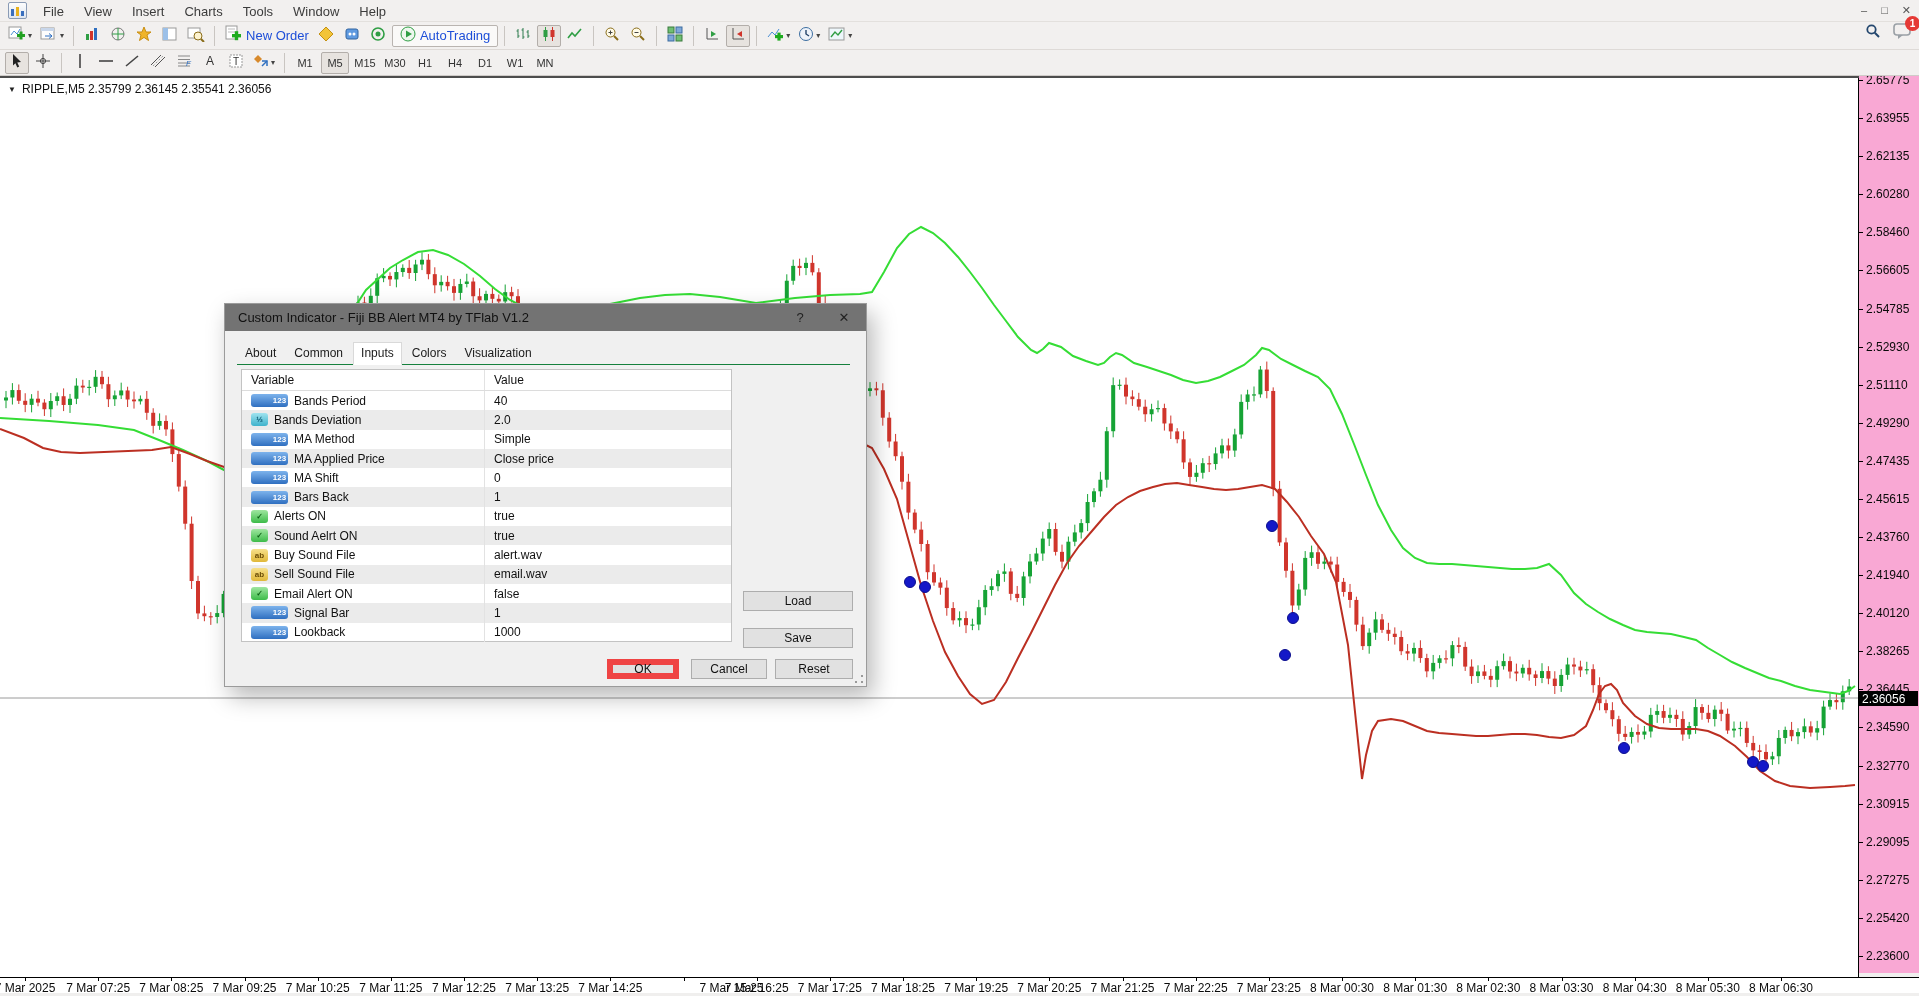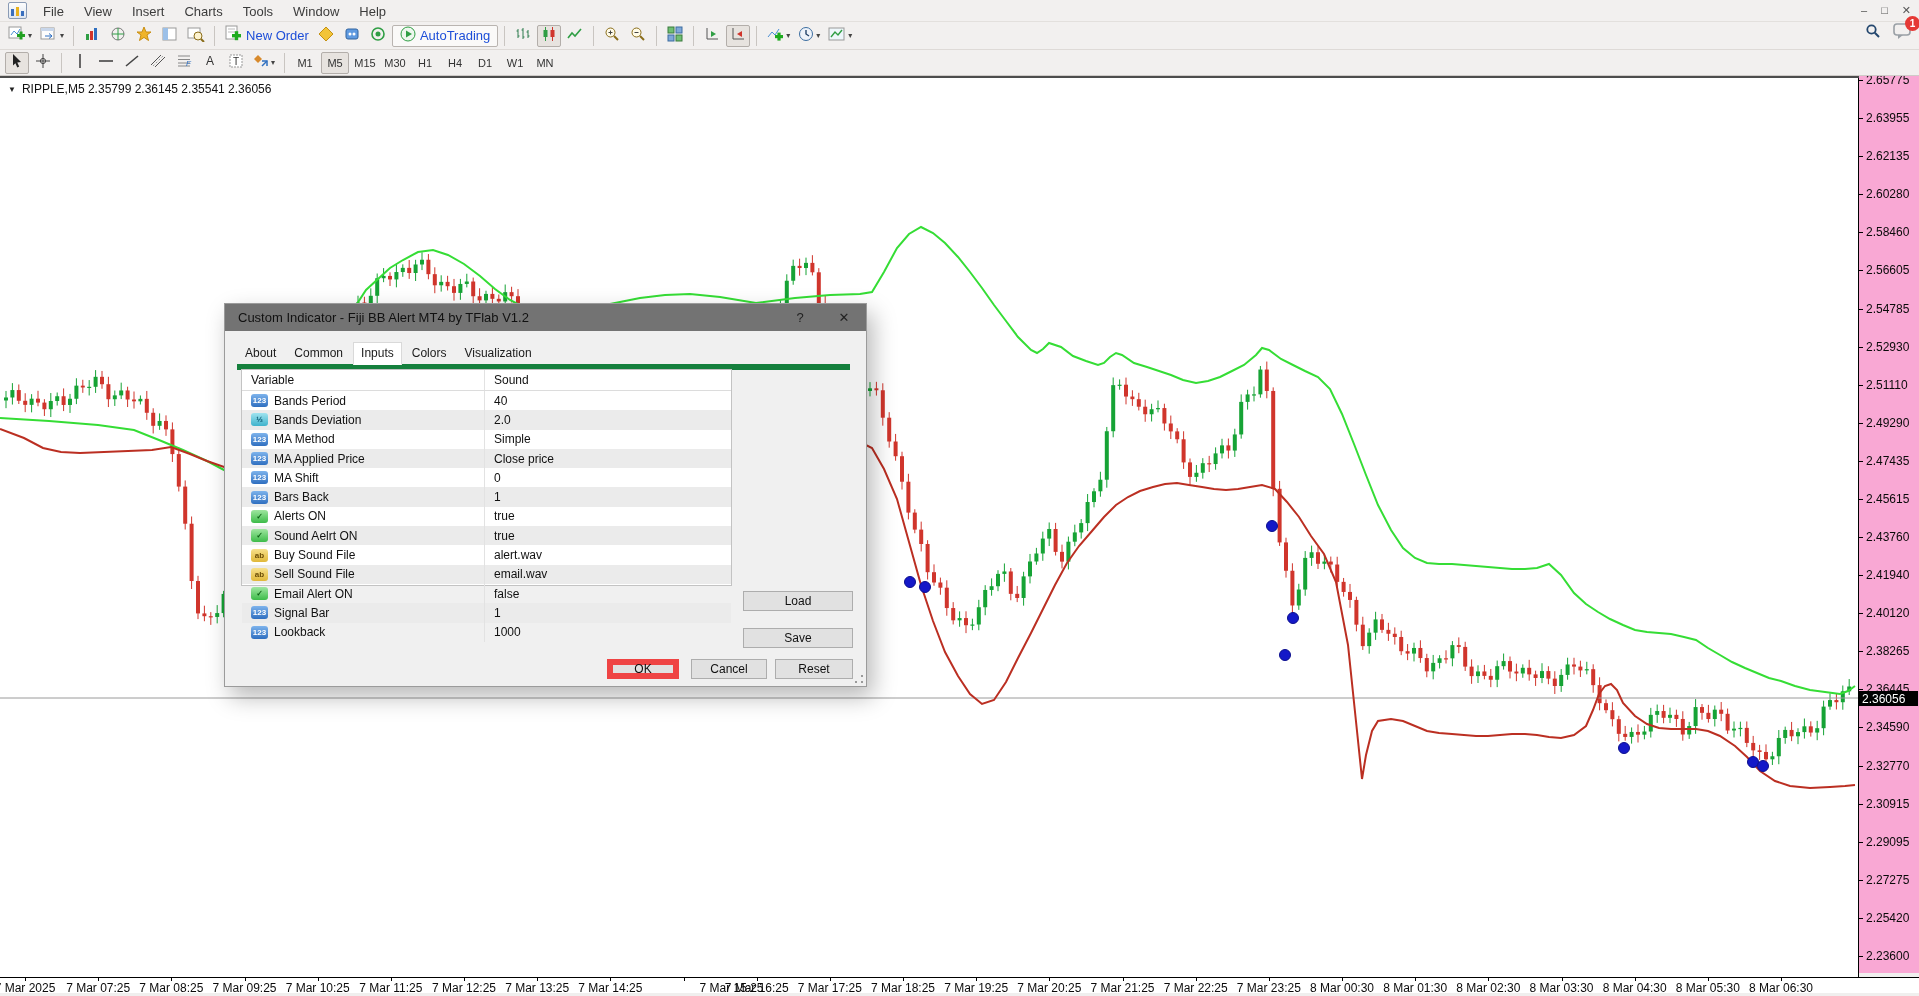--- a/index.html
+++ b/index.html
@@ -42,32 +42,32 @@
   #time-axis{position:absolute;left:0;top:978px;width:1919px;height:18px;background:#fff;z-index:2;}
   .xlab{position:absolute;top:3px;width:90px;margin-left:-45px;text-align:center;font-size:12px;color:#0a0a0a;white-space:nowrap;}
   .xtick{position:absolute;top:-1px;width:1px;height:4px;background:#000;}
   #bottom-strip{position:absolute;left:0;top:993px;width:1919px;height:3px;background:#f0efee;z-index:2;}
   
   #dialog{position:absolute;left:224px;top:303px;width:643px;height:384px;background:#f0f0f0;
           border:1px solid #9b9b9b;box-sizing:border-box;z-index:10;box-shadow:6px 10px 22px rgba(0,0,0,.28);}
   #dlg-title{height:27px;background:#737373;display:flex;align-items:center;padding-left:13px;font-size:13px;color:#111;}
   #dlg-title .spacer{flex:1;}
   .dlg-sysbtn{width:44px;height:27px;display:flex;align-items:center;justify-content:center;font-size:13px;color:#222;}
-  #dlg-tabs{display:flex;margin:10px 0 0 12px;border-bottom:6px solid #15803d;width:613px;}
+  #dlg-tabs{display:flex;margin:10px 0 0 12px;border-bottom:1px solid #15803d;width:613px;}
   .dlg-tab{font-size:12px;color:#1a1a1a;padding:3px 7px 4px 7px;margin-right:2px;border:1px solid transparent;position:relative;top:1px;}
   .dlg-tab.active{background:#fff;border:1px solid #d9d9d9;border-bottom:1px solid #fff;}
-  #dlg-table{position:absolute;left:16px;top:65px;width:491px;height:217px;background:#fff;border:1px solid #c3c3c3;box-sizing:border-box;}
+  #dlg-table{position:absolute;left:16px;top:65px;width:491px;height:273px;background:#fff;border:1px solid #c3c3c3;box-sizing:border-box;}
   #dlg-thead{height:20px;display:flex;border-bottom:1px solid #dcdcdc;font-size:12px;color:#111;align-items:center;}
   .col-var{width:243px;padding-left:9px;box-sizing:border-box;border-right:1px solid #e2e2e2;height:100%;display:flex;align-items:center;gap:6px;}
   .col-val{flex:1;padding-left:9px;display:flex;align-items:center;height:100%;}
   .dlg-row{height:19.3px;display:flex;font-size:12px;color:#111;align-items:center;}
   .dlg-row.alt{background:#ebebeb;}
   .vicon{width:17px;height:13px;border-radius:3px;font-size:8px;font-weight:bold;color:#fff;
          display:inline-flex;align-items:center;justify-content:center;flex:0 0 auto;}
-  .vicon.int{background:linear-gradient(#7db3ec,#2f6fc0);}
+  .vicon.int{background:linear-gradient(#7db3ec,#2f6fc0);padding-left:20px;}
   .vicon.double{background:linear-gradient(#9fe3ef,#3fb3cc);color:#06516b;}
   .vicon.bool{background:linear-gradient(#9fe6a0,#3dbb49);color:#0c5e14;}
   .vicon.string{background:linear-gradient(#f7e08a,#e0b83a);color:#6b4d07;}
   .dlg-btn{position:absolute;height:20px;background:#e1e1e1;border:1px solid #adadad;font-size:12px;color:#111;
            display:flex;align-items:center;justify-content:center;box-sizing:border-box;}
   #btn-load{left:518px;top:287px;width:110px;}
   #btn-save{left:518px;top:324px;width:110px;}
   #btn-ok{left:382px;top:355px;width:72px;border:6px solid #ef4444;}
   #btn-cancel{left:466px;top:355px;width:76px;}
   #btn-reset{left:550px;top:355px;width:78px;}
@@ -1078,21 +1078,21 @@
   <div id="dlg-tabs">
       <div class="dlg-tab">About</div>
       <div class="dlg-tab">Common</div>
       <div class="dlg-tab active">Inputs</div>
       <div class="dlg-tab">Colors</div>
       <div class="dlg-tab">Visualization</div>
     </div>
   <div id="dlg-table">
     <div id="dlg-thead">
       <div class="col-var">Variable</div>
-      <div class="col-val">Sound</div>
+      <div class="col-val">Value</div>
     </div>
     <div id="dlg-rows">
         <div class="dlg-row">
           <div class="col-var">
             <span class="vicon int">123</span>
             <span>Bands Period</span>
           </div>
           <div class="col-val">
             <span>40</span>
           </div>

